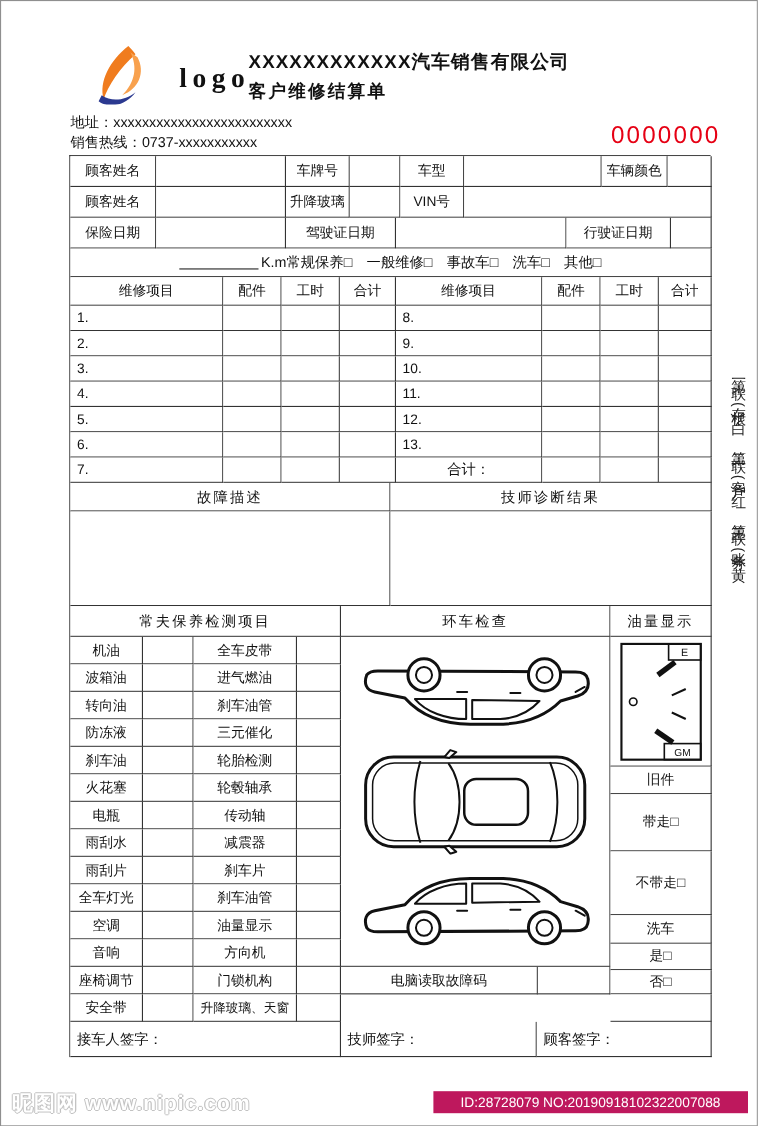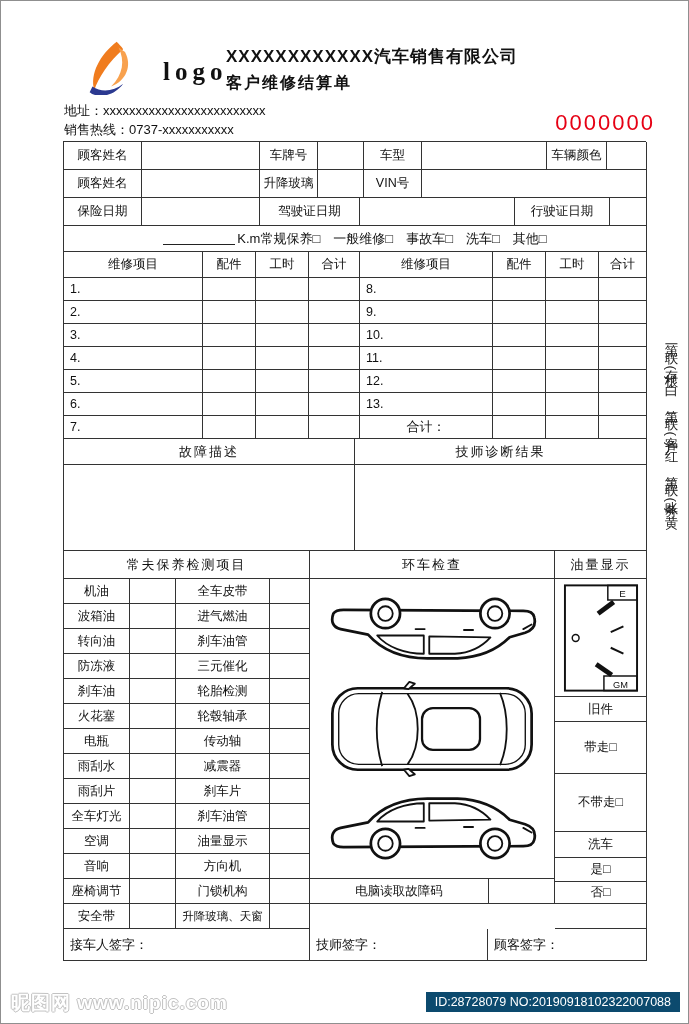--- a/index.html
+++ b/index.html
@@ -27,21 +27,21 @@
   .sec{font-size:13px;letter-spacing:2px}
   .rtitle{font-weight:bold;font-size:14px;letter-spacing:6px}
   .uline{display:inline-block;width:72px;height:13px;border-bottom:1px solid #222;margin-right:2px}
   .cars{flex:none;width:245px;height:300px;border-right:1px solid #333;border-bottom:1px solid #333;display:flex;flex-direction:column;align-items:center;justify-content:space-evenly;background:#fff}
   .gaugecell{flex:none;width:92px;height:118px;border-right:1px solid #333;border-bottom:1px solid #333;display:flex;align-items:center;justify-content:center;background:#fff}
 
   
   .sidetab{position:absolute;right:8px;top:333px;writing-mode:vertical-rl;font-size:13.5px;letter-spacing:3px;color:#222}
   .wm-left{position:absolute;left:10px;bottom:7px;font-weight:bold;font-size:19px;color:#fff;
     text-shadow:-1px 0 #c2c2c2,1px 0 #c2c2c2,0 -1px #c2c2c2,0 1px #c2c2c2;letter-spacing:1px}
-  .wm-badge{position:absolute;right:8px;bottom:11px;background:#0c4a6e;color:#fff;font-size:12.5px;padding:3px 9px}
+  .wm-badge{position:absolute;right:8px;bottom:11px;background:#be185d;color:#fff;font-size:12.5px;padding:3px 25px}
 </style>
 </head>
 <body>
 
 <div class="canvas">
 
   <div class="logo-wrap">
     <svg width="54" height="56" viewBox="0 0 58 56">
       <path d="M34,1 C16,15 5,36 10,53 C14,40 26,22 41,9 C39,6 36,3 34,1 Z" fill="#f07c1e"></path>
       <path d="M36,7 C43,21 41,36 28,49 C44,43 51,27 43,12 Z" fill="#f8a14e"></path>

